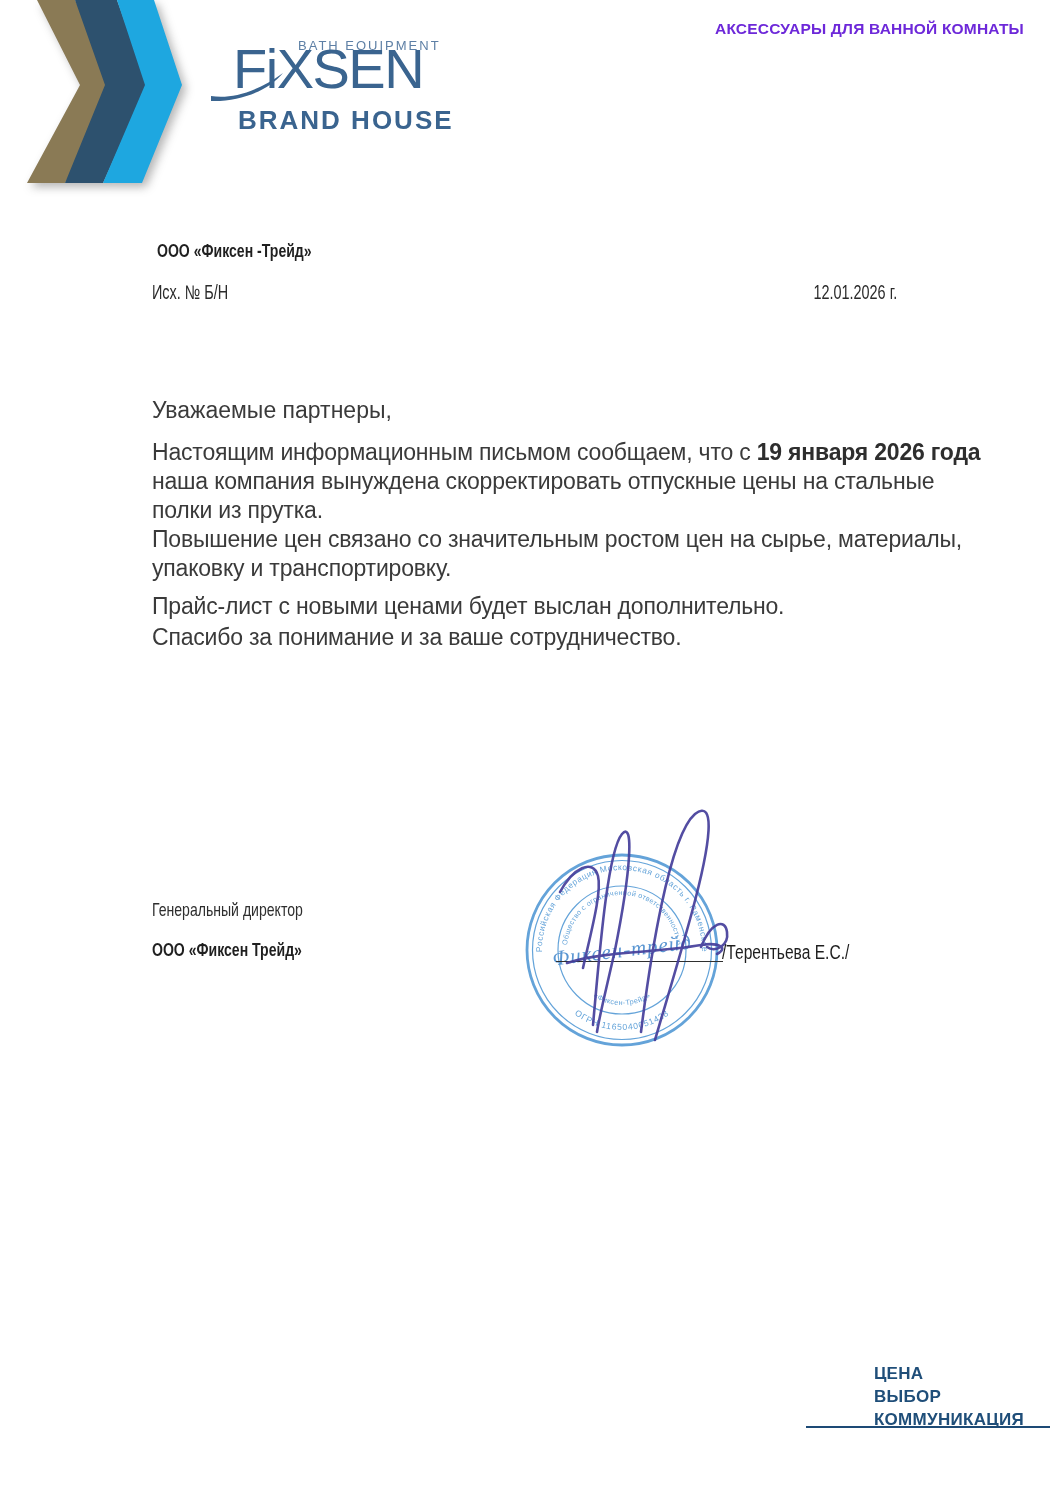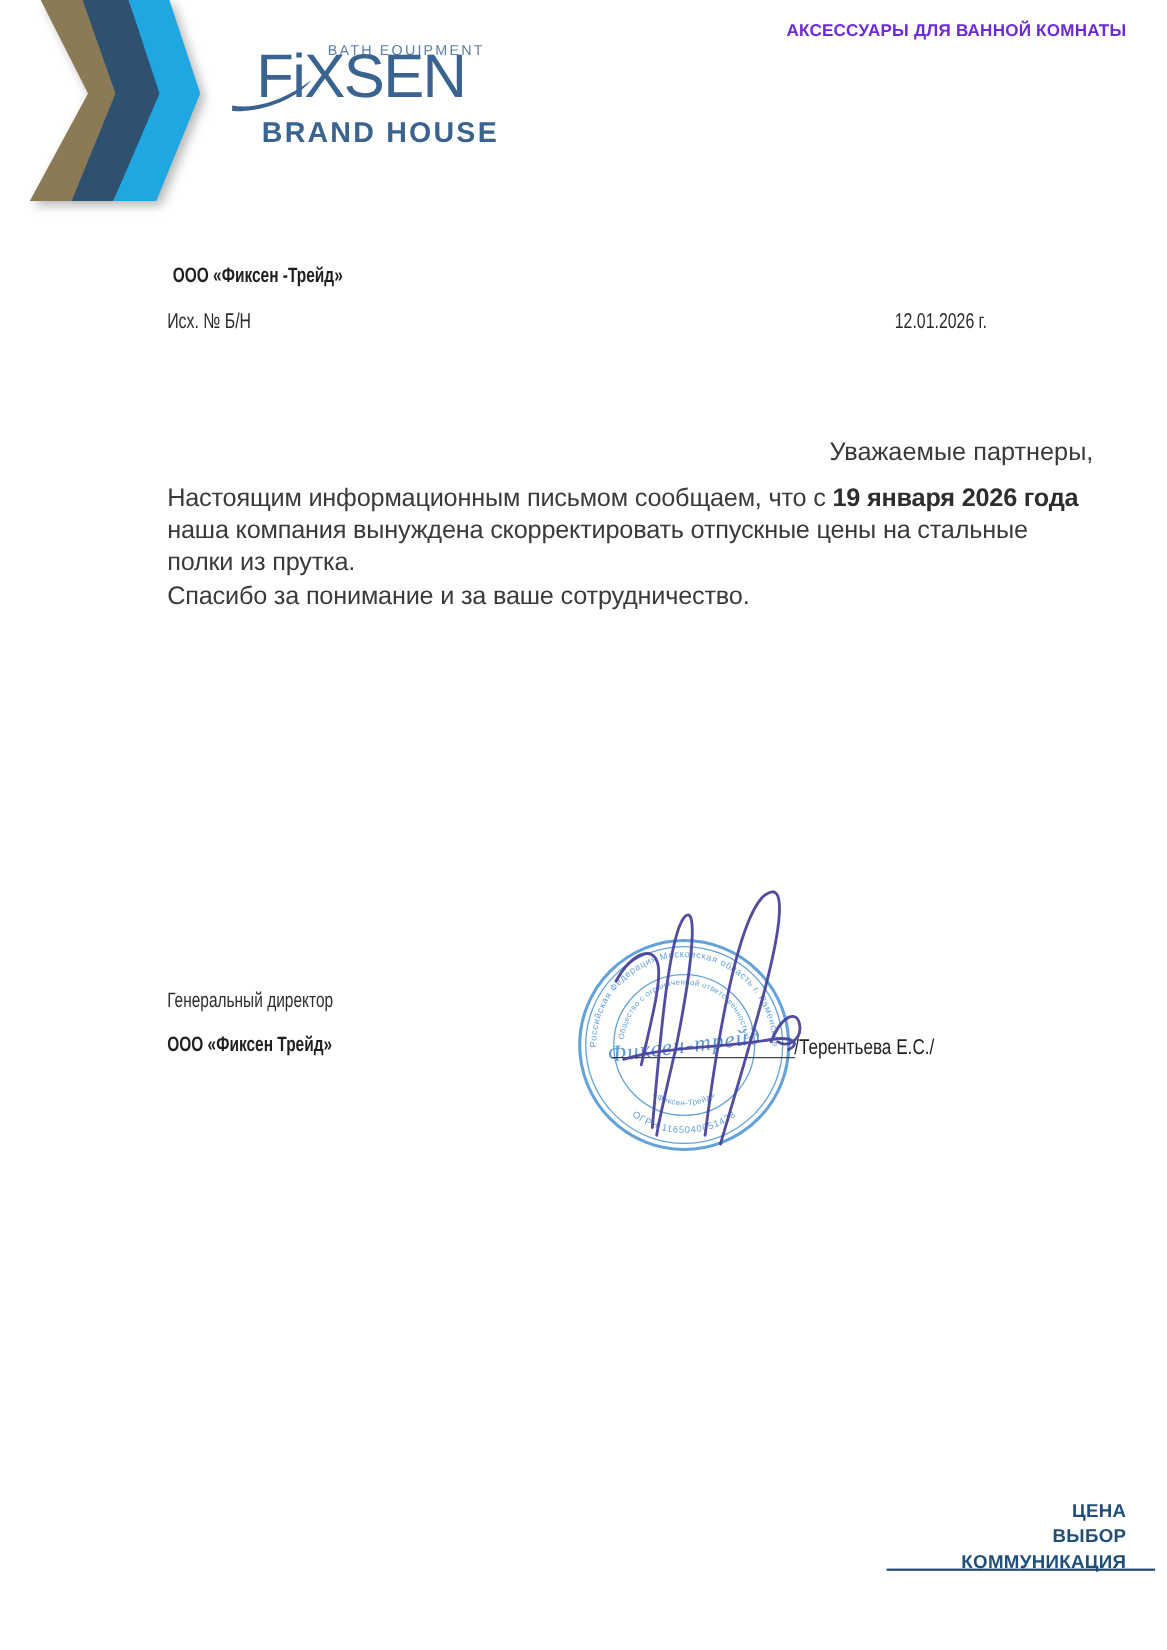--- a/index.html
+++ b/index.html
@@ -26,36 +26,36 @@
   .logo-swoosh{position:absolute;left:-4px;top:42px}
 
   .top-tagline{top:20px;right:37px;font-size:15.5px;font-weight:bold;letter-spacing:.2px;color:#6d28d9;white-space:nowrap}
 
   .company-line{left:157px;top:240px;font-size:19px;font-weight:bold;color:#1f1f1f}
   .ref-line{left:152px;top:281px;font-size:19.5px;color:#2b2b2b}
   .date-line{right:164px;top:281px;font-size:19.5px;color:#2b2b2b}
 
   
   .body-text{left:152px;top:396px;width:842px}
-  .salutation{font-size:23px;line-height:29px;text-align:right;margin:0 0 13px 0;color:#3a3a3a}
+  .salutation{font-size:23px;line-height:29px;text-align:left;margin:0 0 13px 0;color:#3a3a3a}
   .body-text p{font-size:23px;line-height:29px;letter-spacing:-.2px;margin:0;white-space:pre-line;color:#3a3a3a}
   .body-text p.gap{margin-top:9px}
   .body-text p.gap-lg{margin-top:2px}
   .body-text strong{font-weight:bold;color:#2e2e2e}
 
   
   .director-title{left:152px;top:899px;font-size:19px;color:#2e2e2e}
   .director-company{left:152px;top:939px;font-size:19px;font-weight:bold;color:#1f1f1f}
   .sig-underline{left:556px;top:942px;width:167px;height:19px;border-bottom:1.5px solid #2f2f2f;z-index:5}
   .sig-name{left:722px;top:941px;font-size:19.5px;color:#1e1e1e;transform:scaleX(.8);transform-origin:0 50%;white-space:nowrap;z-index:6}
   .stamp-svg{left:512px;top:840px;z-index:2;opacity:.88}
   .ink-svg{left:505px;top:800px;z-index:7}
 
   
-  .footer-slogan{right:37px;top:1362px;text-align:right;font-weight:bold;font-size:17px;line-height:23px;letter-spacing:.3px;color:#1f4e79}
+  .footer-slogan{right:37px;top:1362px;text-align:left;font-weight:bold;font-size:17px;line-height:23px;letter-spacing:.3px;color:#1f4e79}
   .footer-rule{left:806px;top:1426px;width:244px;height:2.4px;background:#1d4a75}
 </style>
 </head>
 <body>
 
 <div class="abs chevron-wrap">
   <div class="chev tan"></div>
   <div class="chev navy"></div>
   <div class="chev blue"></div>
 </div>
@@ -73,20 +73,23 @@
 
 <div class="abs company-line narrow">ООО «Фиксен -Трейд»</div>
 <div class="abs ref-line narrow">Исх. № Б/Н</div>
 <div class="abs date-line narrow-r">12.01.2026 г.</div>
 
 <div class="abs body-text">
   <div class="salutation">Уважаемые партнеры,</div>
   <p><span>Настоящим информационным письмом сообщаем, что с </span><strong>19 января 2026 года</strong><span>
 наша компания вынуждена скорректировать отпускные цены на стальные
 полки из прутка.</span></p>
+  <p>Повышение цен связано со значительным ростом цен на сырье, материалы,
+упаковку и транспортировку.</p>
+  <p class="gap">Прайс-лист с новыми ценами будет выслан дополнительно.</p>
   <p class="gap-lg">Спасибо за понимание и за ваше сотрудничество.</p>
 </div>
 
 <div class="abs director-title narrow">Генеральный директор</div>
 <div class="abs director-company narrow">ООО «Фиксен Трейд»</div>
 <div class="abs sig-underline"></div>
 <div class="abs sig-name">/Терентьева Е.С./</div>
 
 <svg class="abs stamp-svg" width="220" height="220" viewBox="0 0 220 220">
   <defs>

